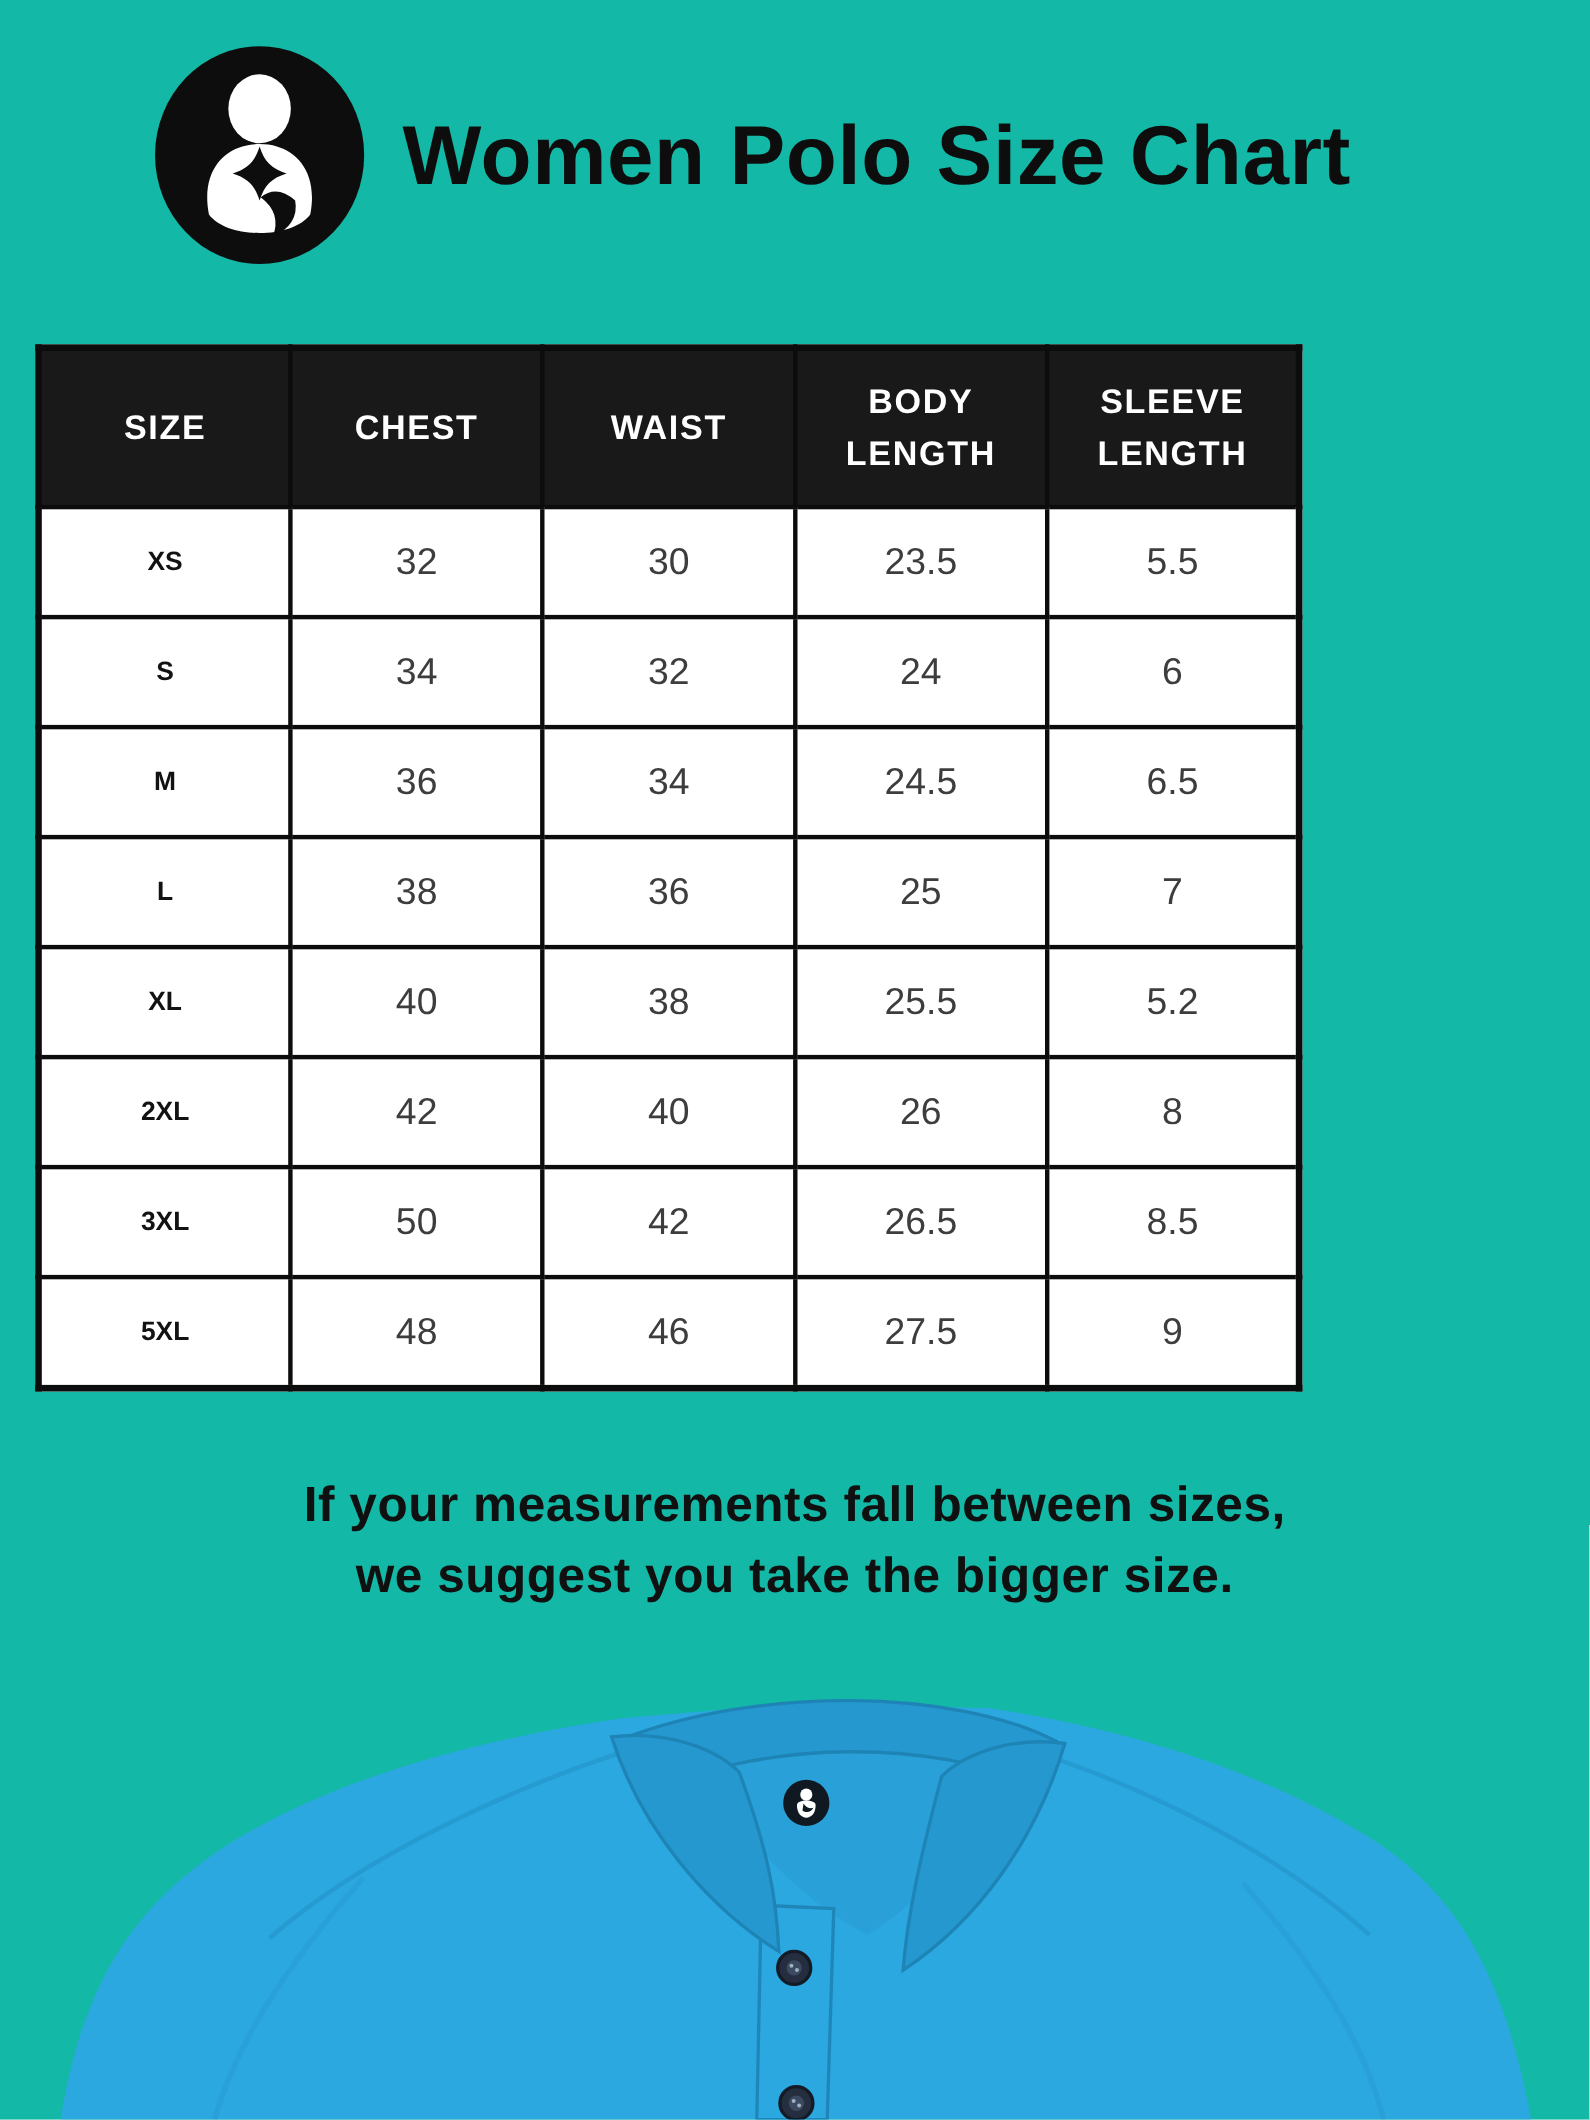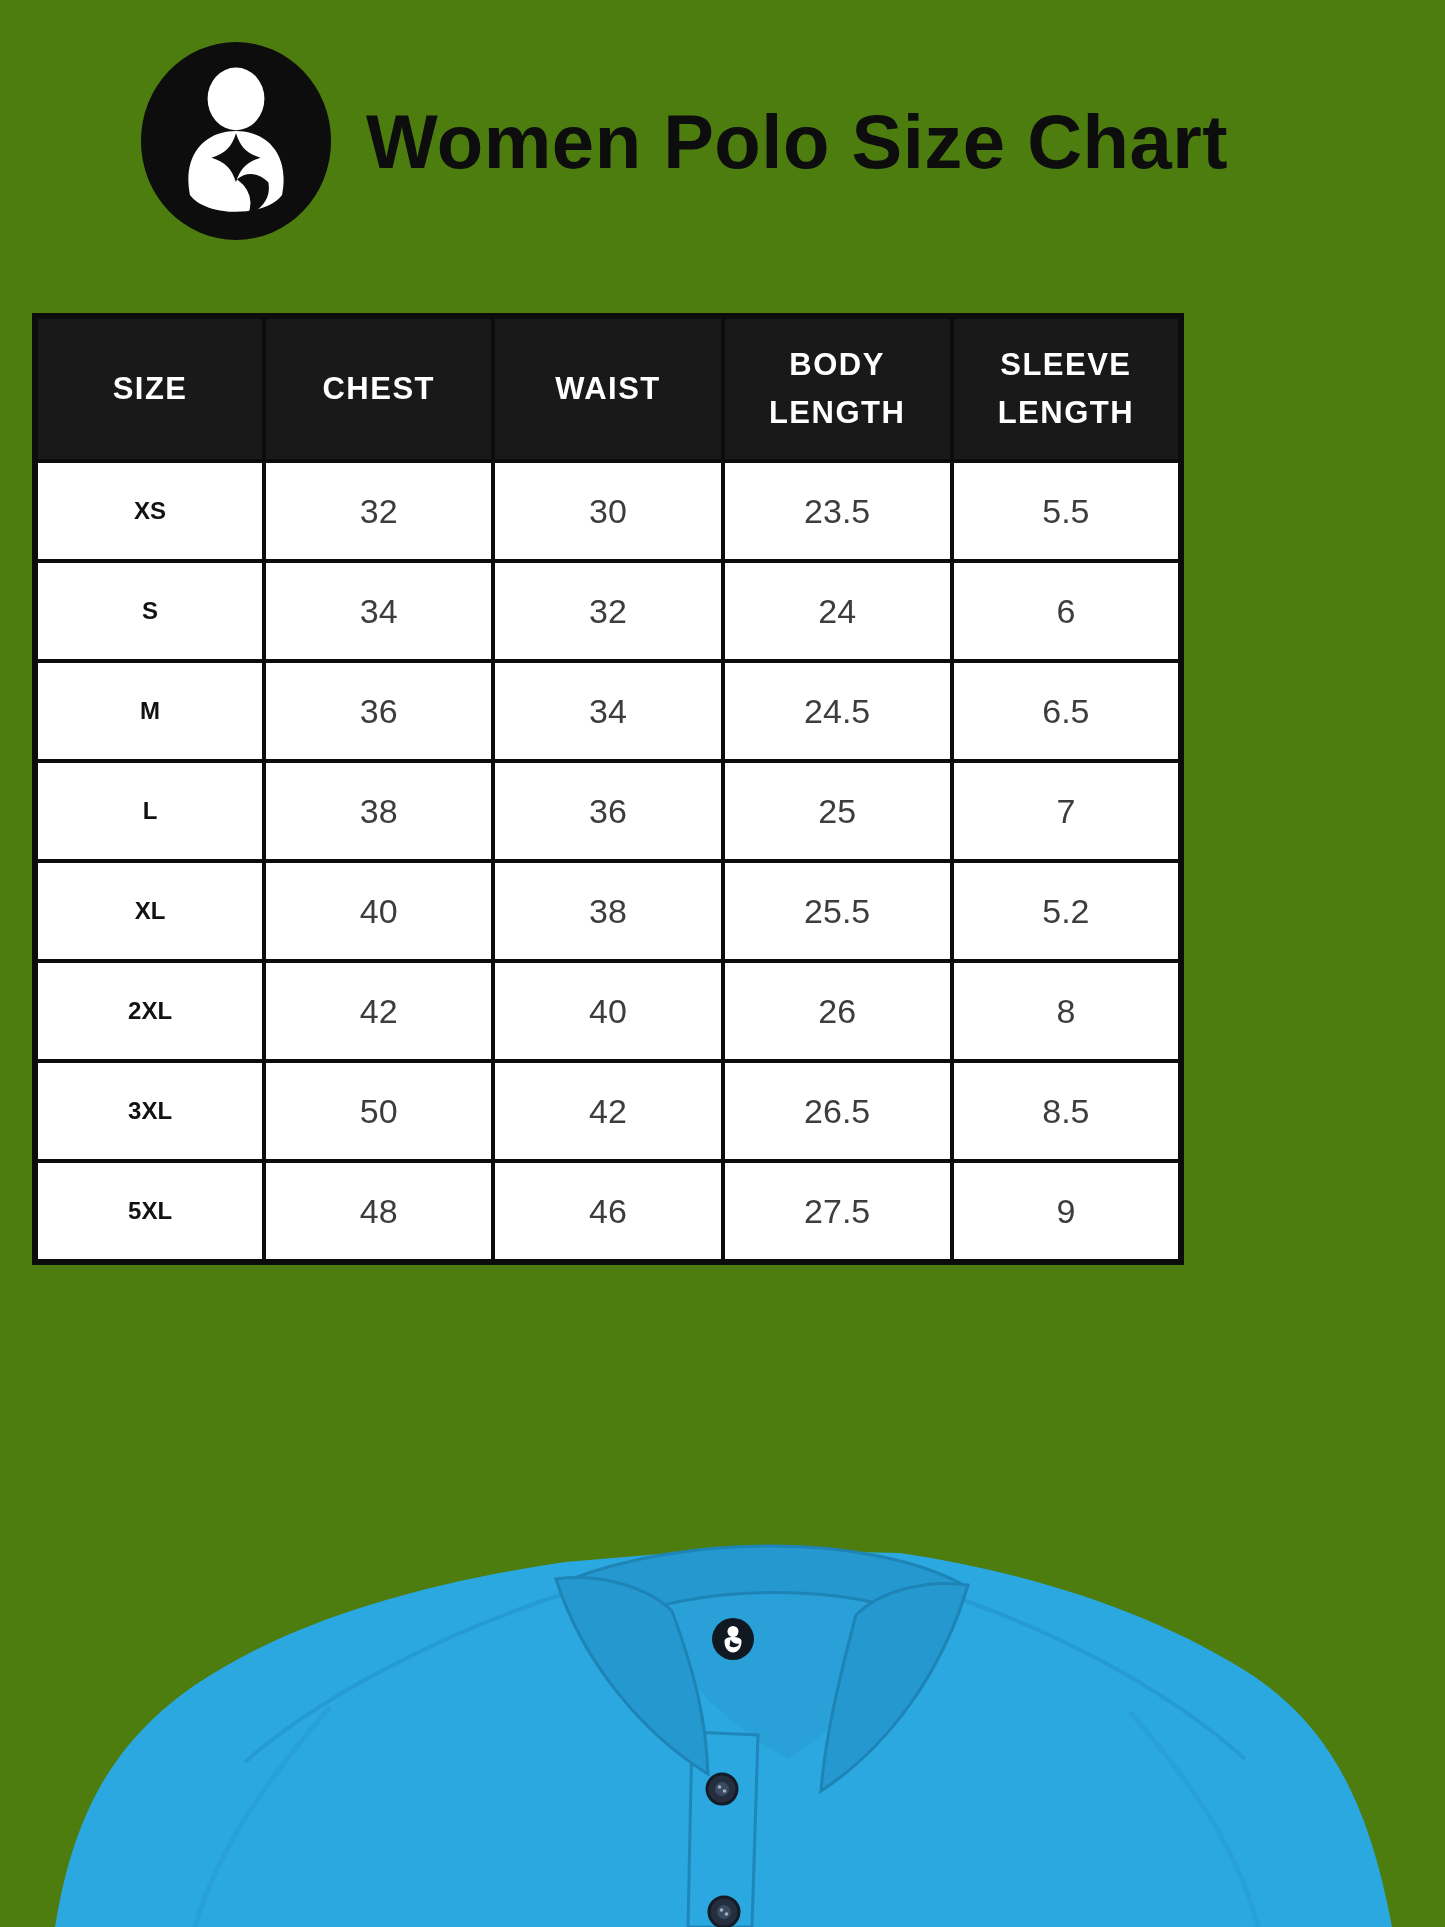--- a/index.html
+++ b/index.html
@@ -1,17 +1,17 @@
 <!DOCTYPE html>
 <html><head>
 <meta charset="utf-8">
 <style>
   html,body{margin:0;padding:0;background:#ffffff;}
   .page{
-    position:relative;width:1445px;height:1927px;overflow:hidden;background:#4d7c0f;
+    position:relative;width:1445px;height:1927px;overflow:hidden;background:#14b8a6;
     font-family:"Liberation Sans",sans-serif;
   }
   
   .brand-header{position:absolute;left:138px;top:40px;display:flex;align-items:center;gap:32px;}
   .logo-icon{width:196px;height:202px;flex:0 0 auto;}
   .logo-icon svg{width:100%;height:100%;display:block;}
   .page-title{margin:0;font-size:76px;font-weight:bold;color:#0d0d0d;letter-spacing:0.5px;white-space:nowrap;}
   
   .size-table{
     position:absolute;left:32px;top:313px;width:1152px;
@@ -118,20 +118,24 @@
       <tr>
         <td class="size-cell">5XL</td>
         <td>48</td>
         <td>46</td>
         <td>27.5</td>
         <td>9</td>
       </tr>
     </tbody>
   </table>
 
+  <p class="note">
+    <span>If your measurements fall between sizes,</span><br>
+    <span>we suggest you take the bigger size.</span>
+  </p>
 
   <figure class="shirt-figure" style="margin:0">
     <svg viewBox="0 0 1445 400" xmlns="http://www.w3.org/2000/svg" aria-hidden="true">
 
       <path d="M 55 400 C 72 295 108 218 195 158 C 292 92 430 55 565 35 L 720 22 L 900 26 C 1035 46 1160 88 1255 150 C 1340 208 1372 295 1392 400 Z" fill="#2BA8E0"></path>
 
       <path d="M 585 60 C 470 95 330 160 245 235" stroke="#2190C5" stroke-width="4" fill="none" opacity="0.55"></path>
       <path d="M 930 62 C 1045 98 1165 160 1245 232" stroke="#2190C5" stroke-width="4" fill="none" opacity="0.55"></path>
       <path d="M 330 180 C 260 260 215 330 195 400" stroke="#2494C9" stroke-width="5" fill="none" opacity="0.35"></path>
       <path d="M 1130 185 C 1200 265 1240 330 1258 400" stroke="#2494C9" stroke-width="5" fill="none" opacity="0.35"></path>

